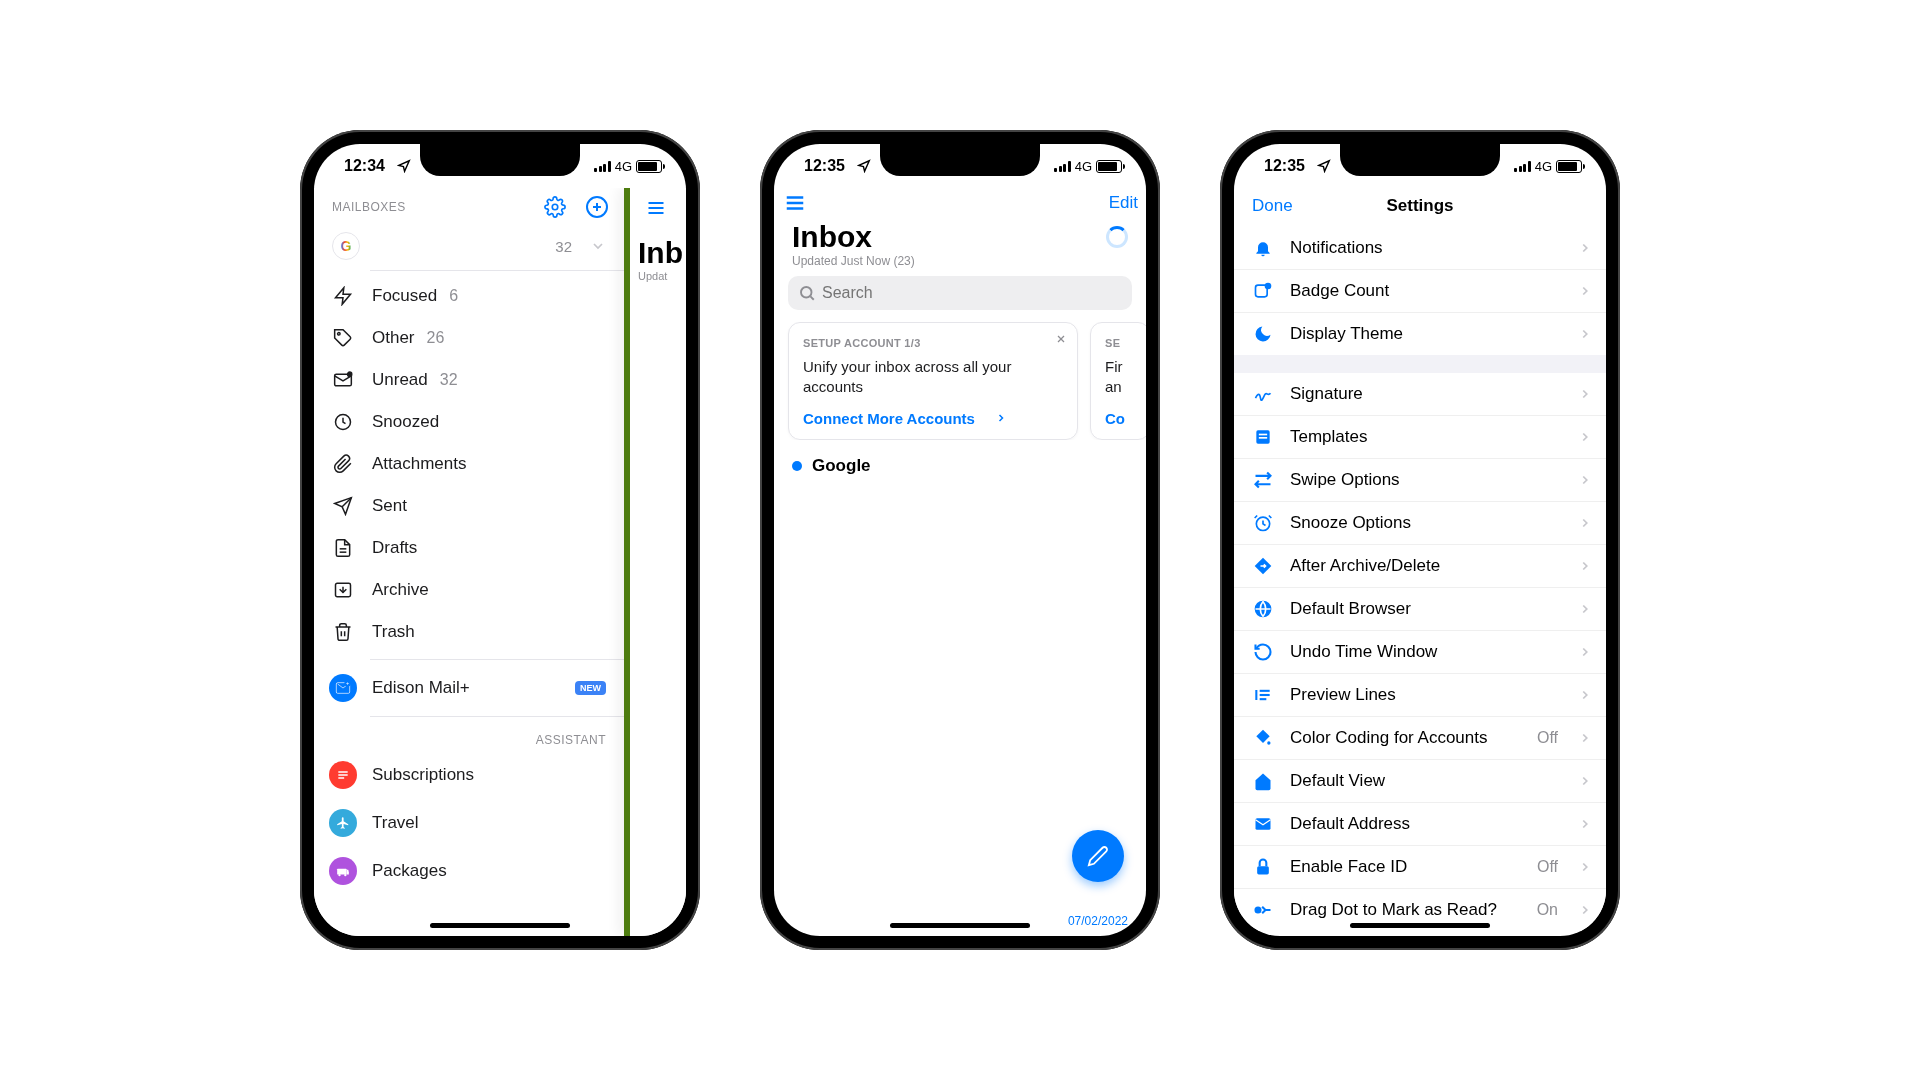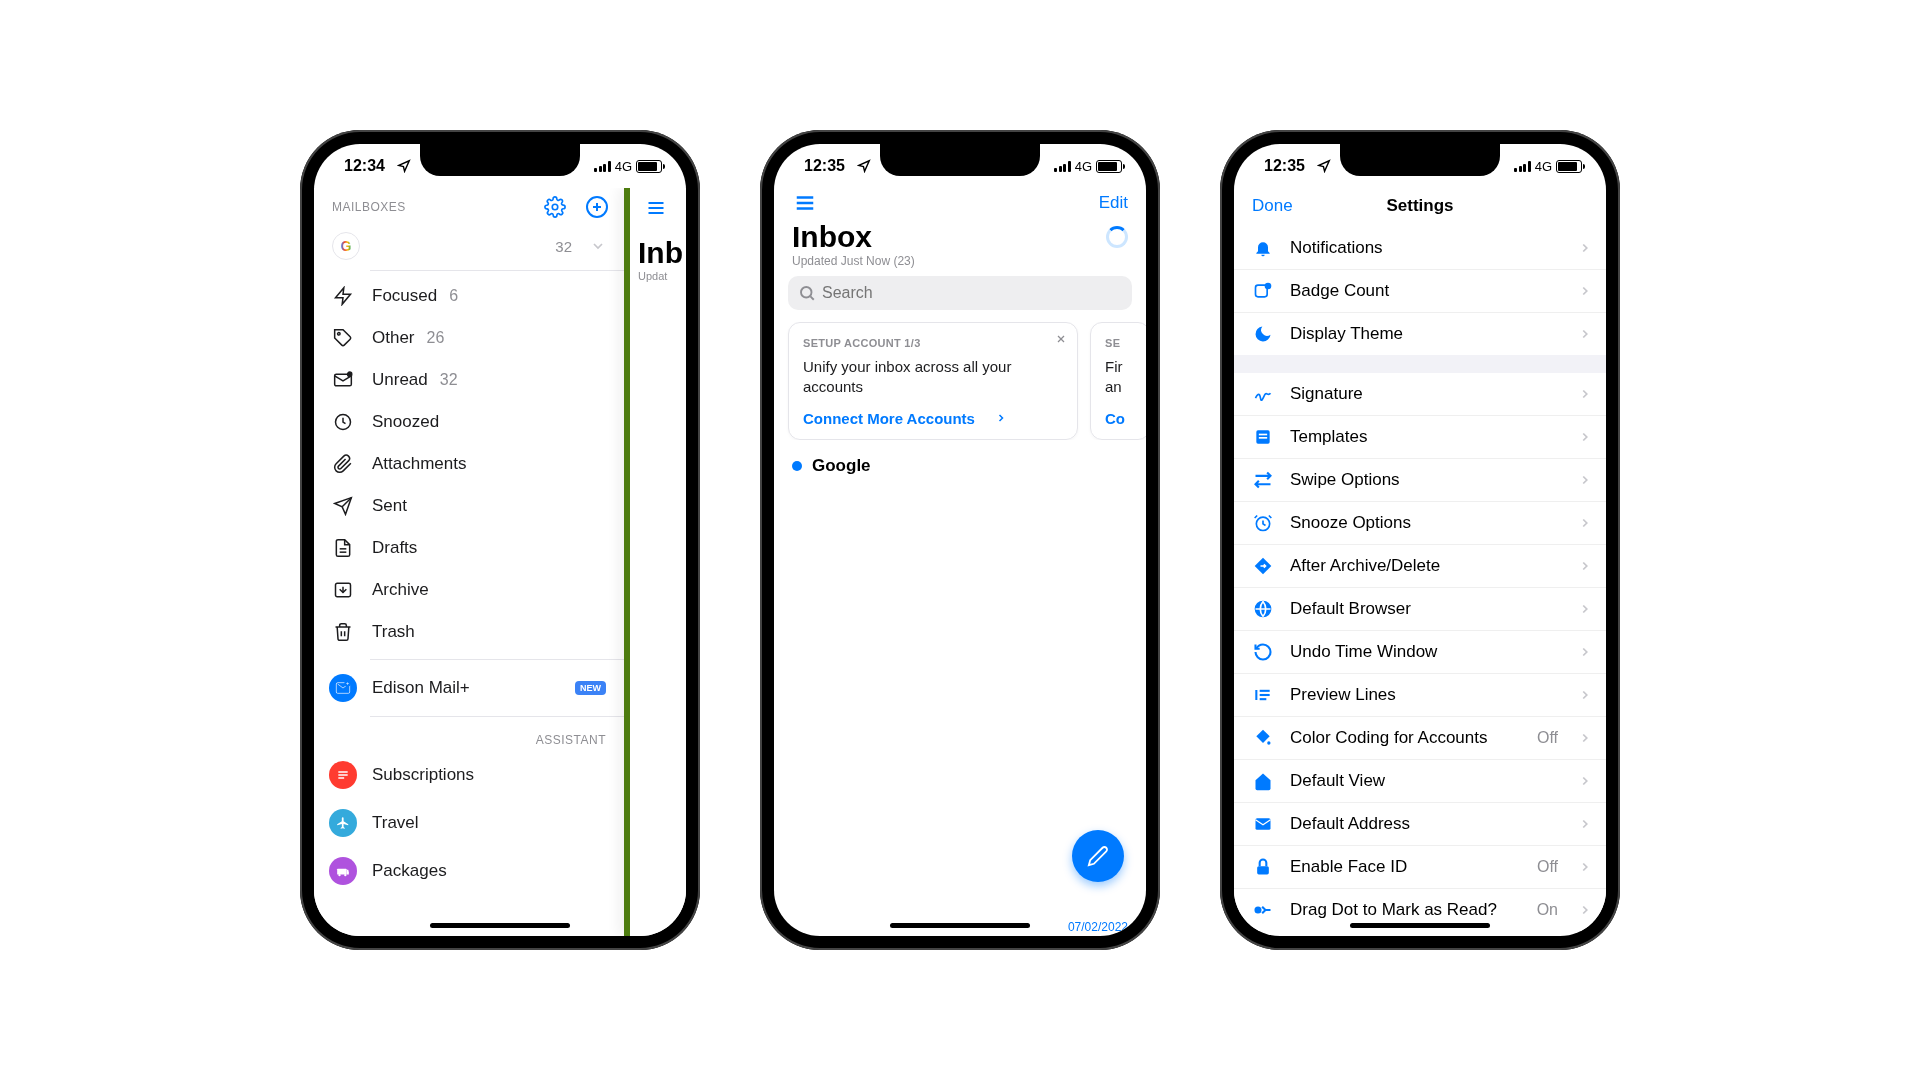--- a/index.html
+++ b/index.html
@@ -40,40 +40,40 @@
 .premium-icon { width:28px; height:28px; border-radius:50%; background:#007aff; display:flex; align-items:center; justify-content:center; color:#fff; margin-left:-3px; margin-right:-3px;}
 .new-badge { margin-left:auto; background:#3b82f6; color:#fff; font-size:9px; font-weight:700; padding:2px 5px; border-radius:4px;}
 .sb-section { font-size:12px; color:#8e8e93; padding: 16px 18px 4px; letter-spacing:0.5px; font-weight:500;}
 .assist-icon { width:28px; height:28px; border-radius:50%; display:flex; align-items:center; justify-content:center; color:#fff; margin-left:-3px; margin-right:-3px;}
 .s1-main { flex:1; background:#fff; border-left:6px solid #4d7c0f; box-shadow: -6px 0 12px rgba(0,0,0,0.06); padding: 6px 0 0 8px; overflow:hidden;}
 .main-ham { color:#007aff; padding:4px 6px; display:inline-block;}
 .main-title { font-size:30px; font-weight:800; margin-top:10px;}
 .main-sub { font-size:11px; color:#8e8e93;}
 
 
-.s2-nav { display:flex; align-items:center; justify-content:space-between; padding: 4px 18px 0;}
+.s2-nav { display:flex; align-items:center; justify-content:space-between; padding: 4px 8px 0;}
 .ham { color:#007aff; }
 .edit-btn { color:#007aff; font-size:17px; }
 .s2-titlebar { display:flex; align-items:center; justify-content:space-between; padding: 6px 18px 0;}
 .inbox-title { font-size:30px; font-weight:800;}
 .loading-circle { width:22px; height:22px; border:3px solid #cde6ff; border-top-color:#007aff; border-radius:50%;}
 .inbox-sub { font-size:12px; color:#8e8e93; padding:0 18px 8px;}
 .search-box { margin:0 14px 12px; background:#eeeef0; border-radius:10px; display:flex; align-items:center; padding:8px 10px; gap:6px; color:#8e8e93;}
 .search-box input { border:none; background:transparent; font-size:16px; color:#8e8e93; flex:1; outline:none;}
 .cards-row { display:flex; gap:12px; padding:0 14px; overflow:hidden;}
 .setup-card { flex: 0 0 290px; border:1px solid #e5e5ea; border-radius:12px; padding:14px 14px 12px; position:relative; box-shadow:0 1px 3px rgba(0,0,0,0.04);}
 .card-step { font-size:11px; color:#8e8e93; font-weight:600; letter-spacing:0.3px; }
 .card-close { position:absolute; top:10px; right:10px; color:#8e8e93; font-size:14px;}
 .card-text { font-size:15px; color:#1c1c1e; margin-top:8px; line-height:1.35;}
 .card-cta { color:#007aff; font-weight:600; font-size:15px; margin-top:12px; display:flex; align-items:center; gap:20px;}
 .thread-row { display:flex; align-items:center; gap:10px; padding:16px 18px; }
 .unread-dot { width:10px; height:10px; border-radius:50%; background:#007aff;}
 .thread-name { font-size:17px; font-weight:700;}
 .compose-fab { position:absolute; bottom:54px; right:22px; width:52px; height:52px; border-radius:50%; background:#007aff; display:flex; align-items:center; justify-content:center; color:#fff; box-shadow:0 4px 10px rgba(0,122,255,0.4);}
-.date-stamp { position:absolute; bottom:2px; right:18px; font-size:12px; color:#007aff;}
+.date-stamp { position:absolute; bottom:8px; right:18px; font-size:12px; color:#007aff;}
 
 
 .s3-nav { display:flex; align-items:center; padding:8px 18px 10px; border-bottom:1px solid transparent; position:relative;}
 .done-btn { color:#007aff; font-size:17px; font-weight:500; position:absolute; left:18px;}
 .settings-title { font-size:17px; font-weight:600; margin:0 auto;}
 .settings-list { flex:1; overflow:hidden;}
 .settings-row { display:flex; align-items:center; padding:10px 14px 10px 18px; gap:16px; background:#fff;}
 .settings-row + .settings-row { border-top: 0.5px solid #efefef; }
 .set-icon { width:22px; height:22px; display:flex; align-items:center; justify-content:center; color:#007aff;}
 .set-label { font-size:17px; flex:1;}

